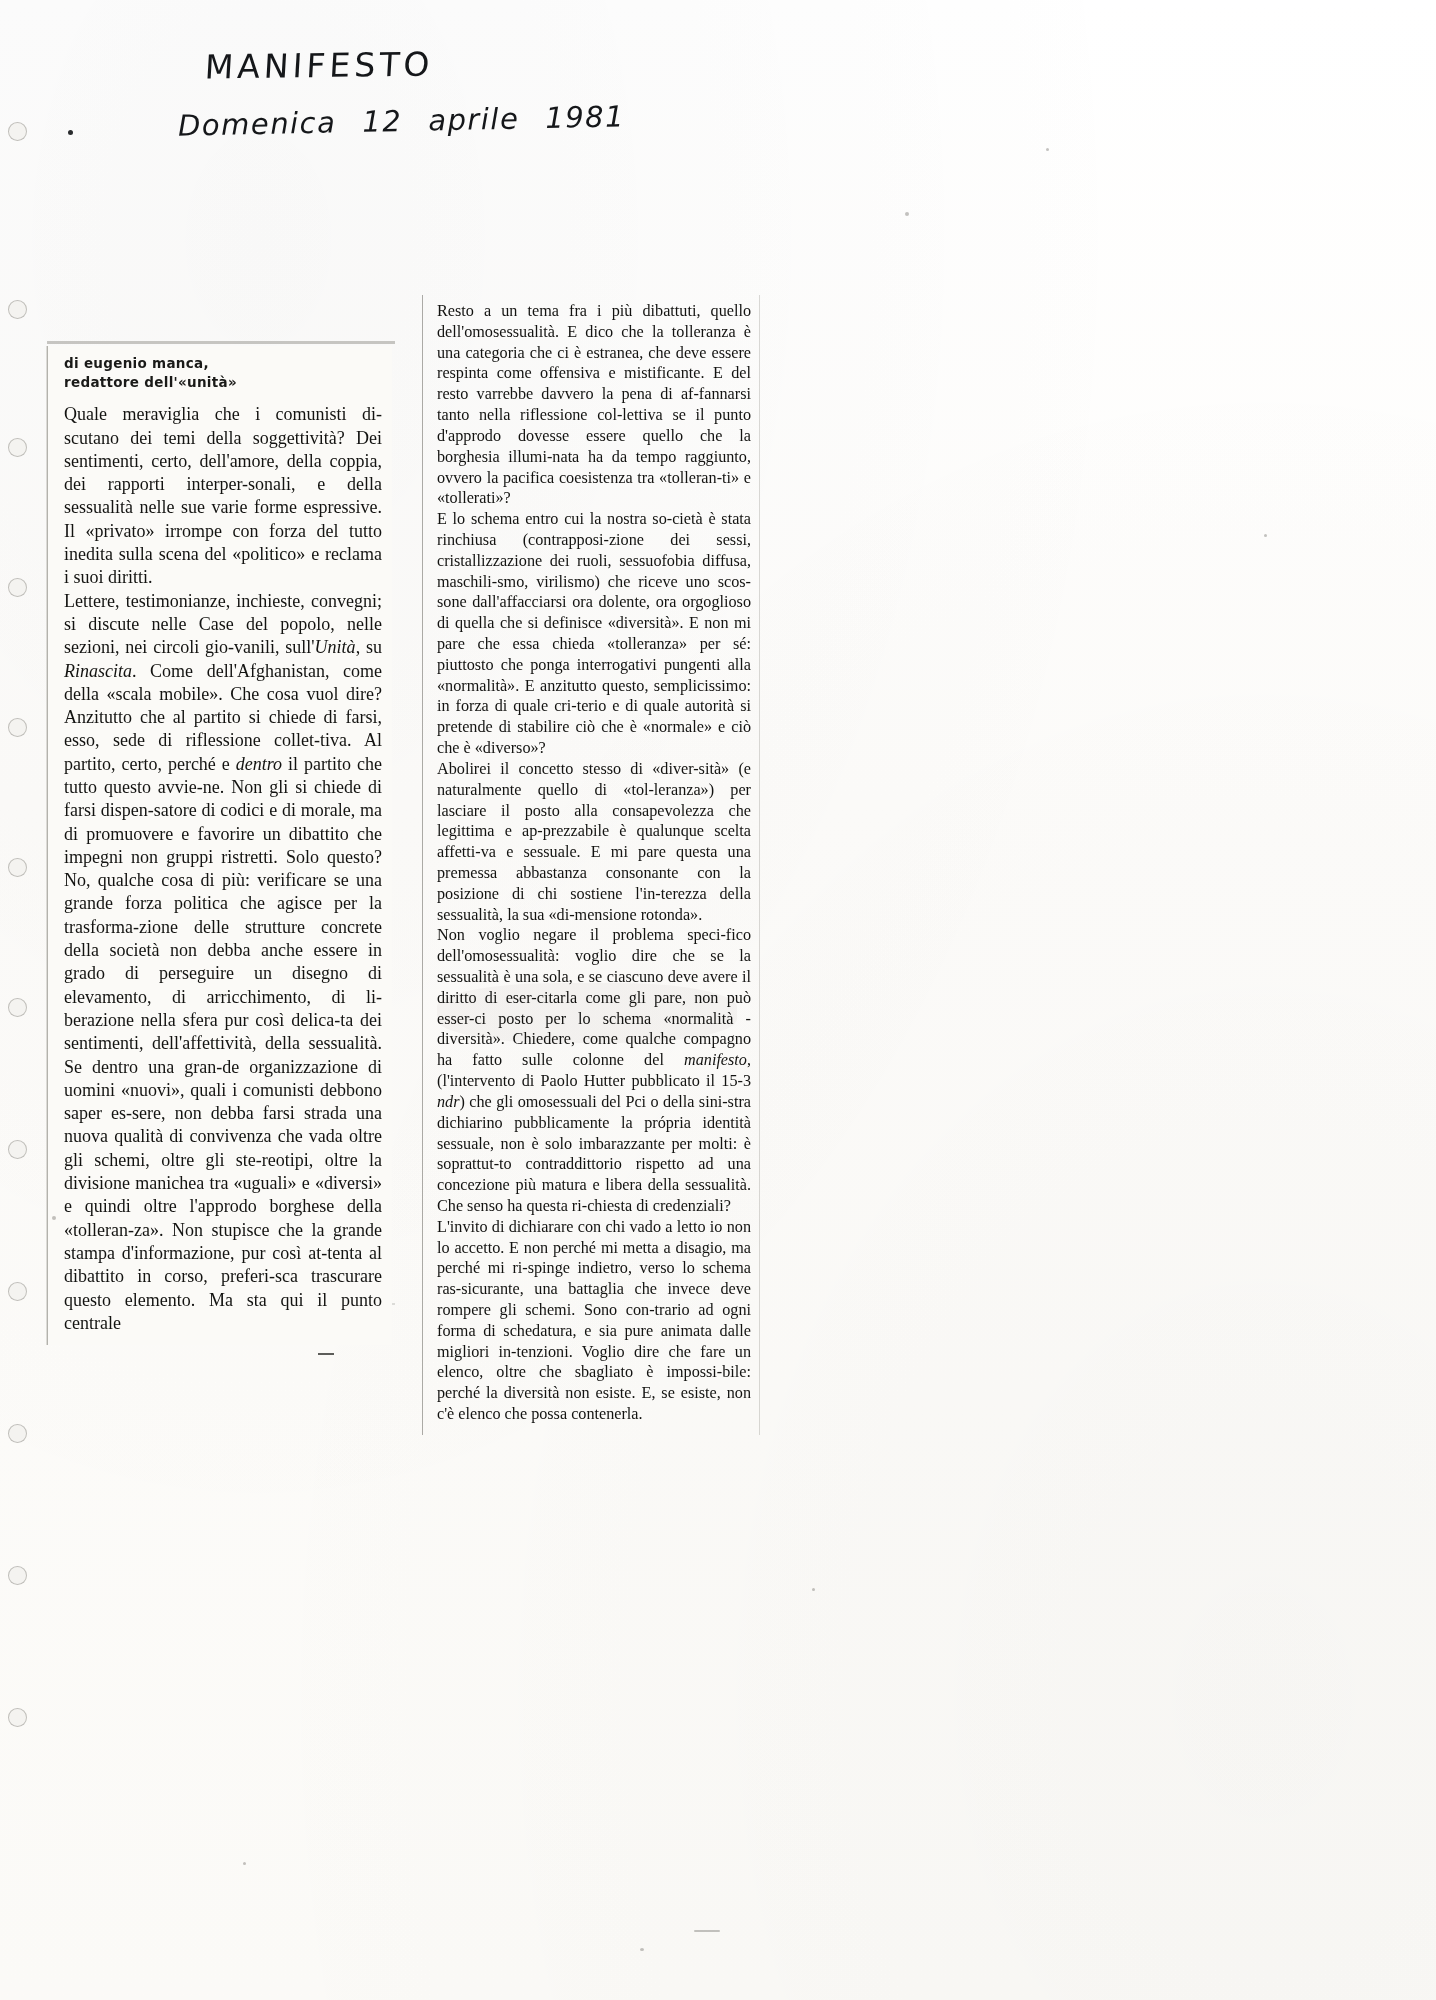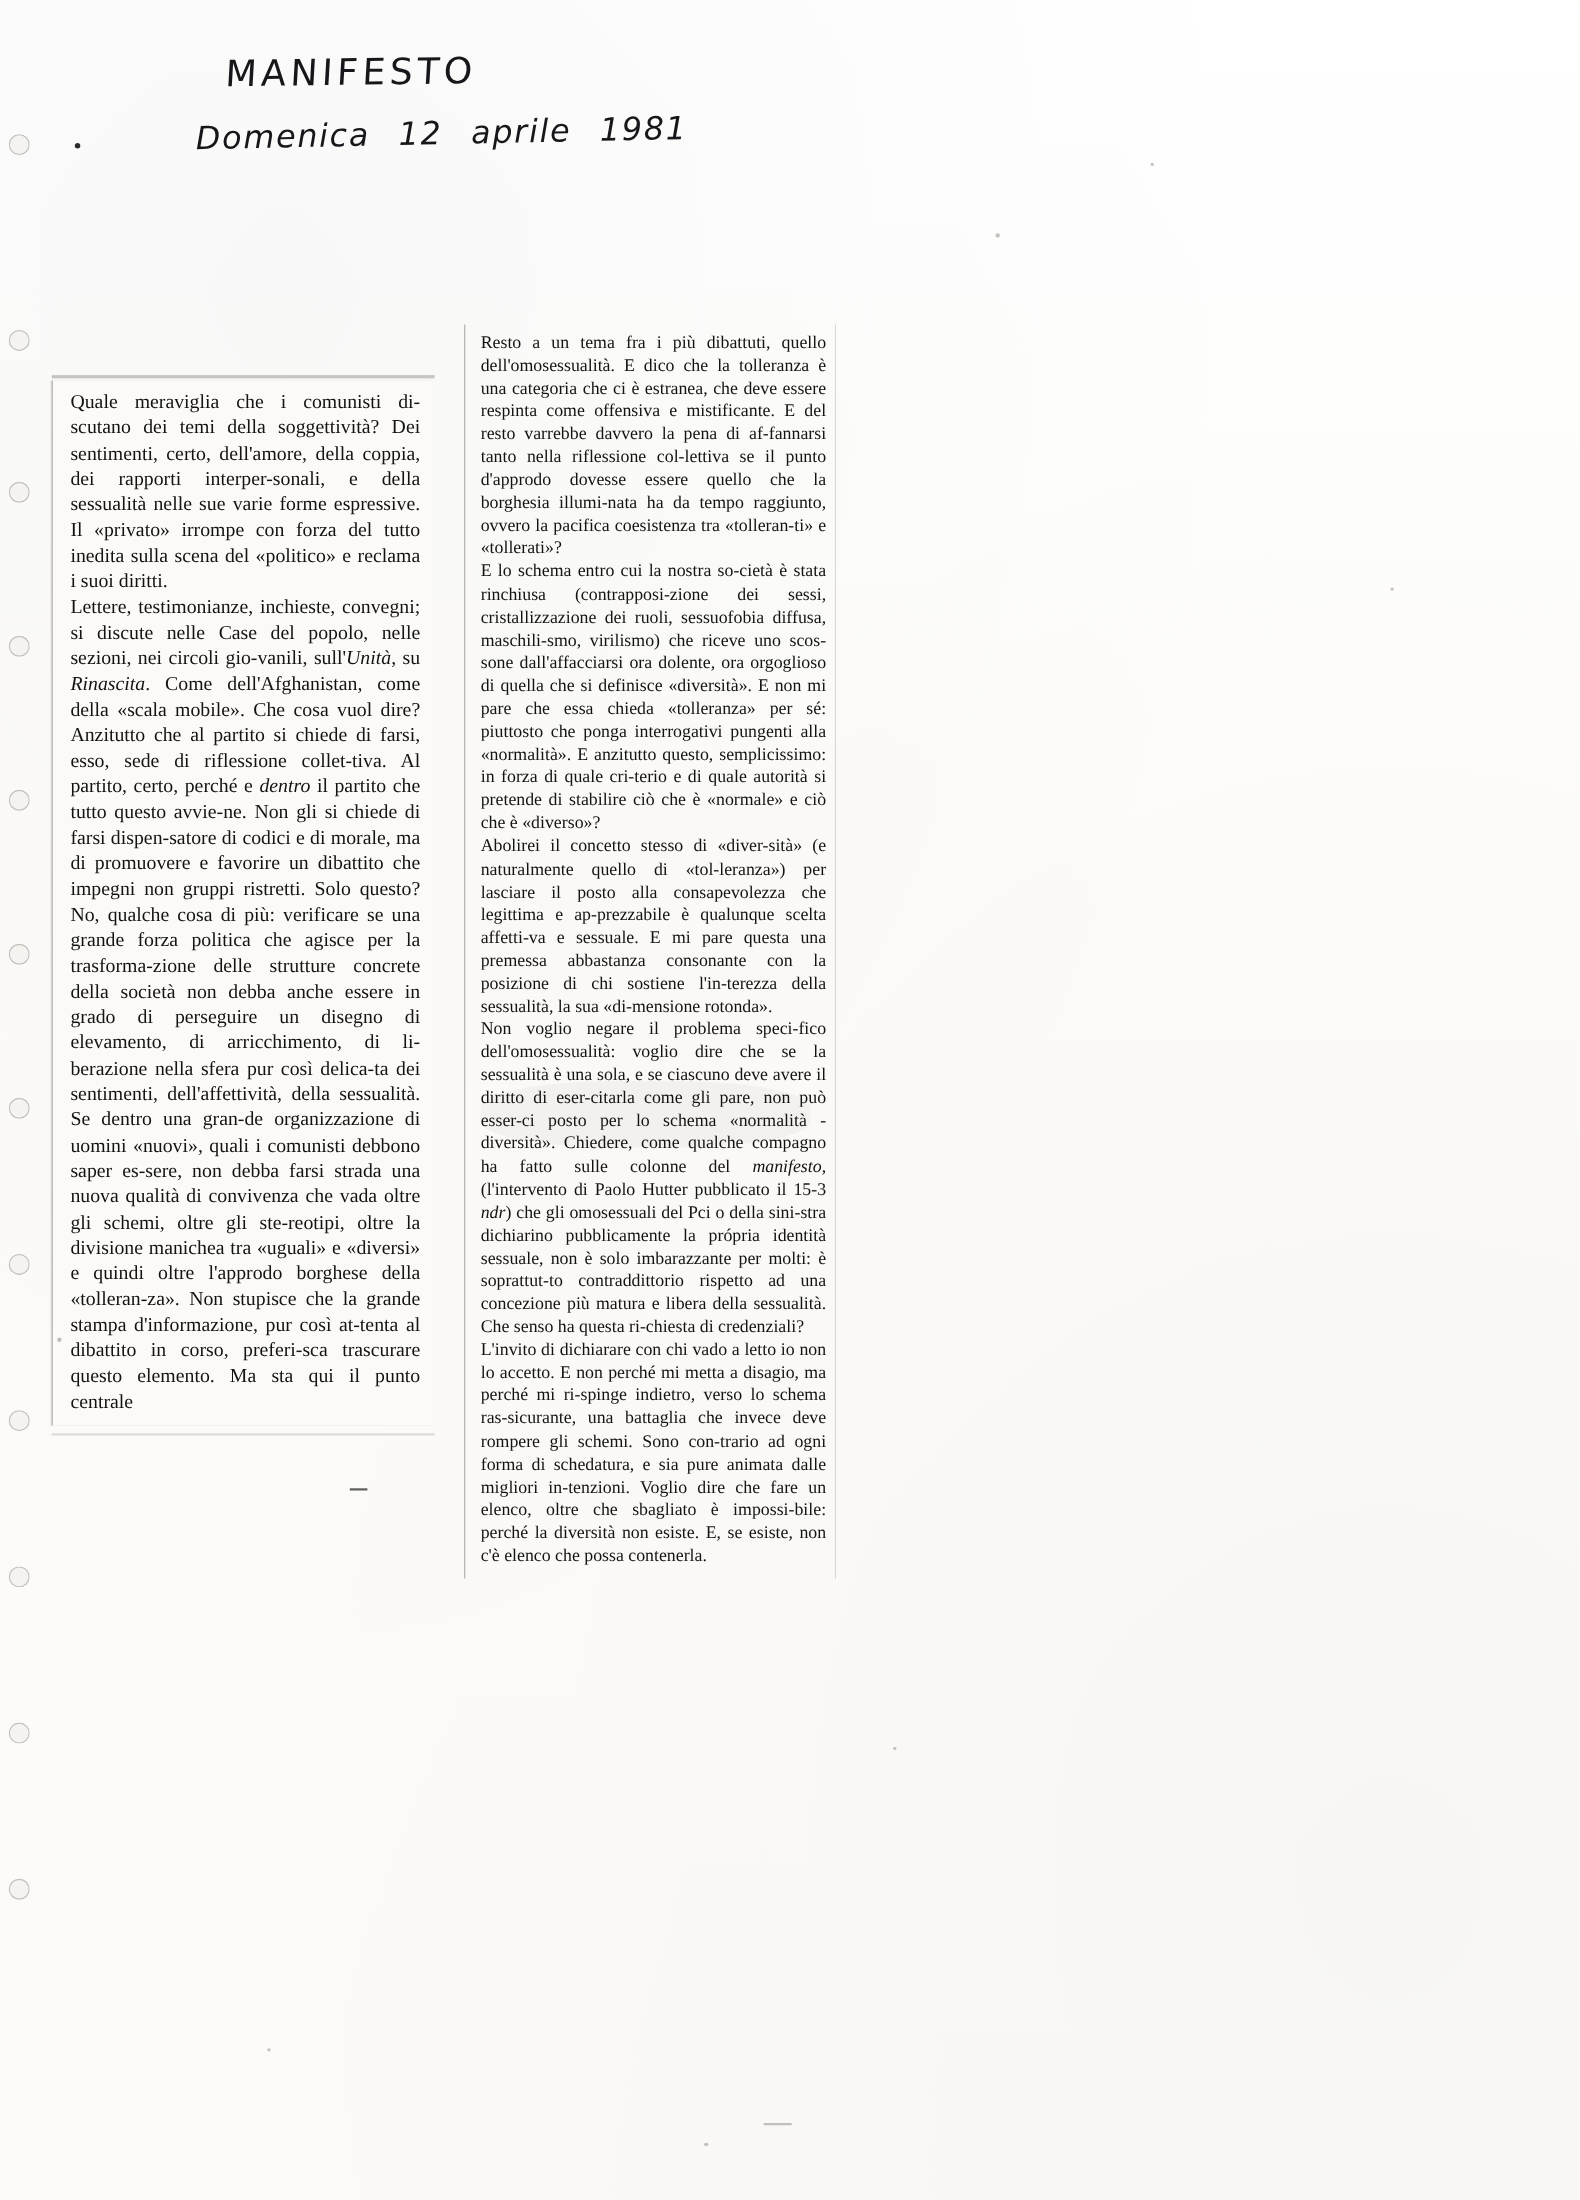--- a/index.html
+++ b/index.html
@@ -203,20 +203,24 @@
     <div class="edge-top-left"></div>
     <div class="edge-bottom-left"></div>
 
     <div class="blotch" style="left:10px; top:66px; width:330px; height:30px;"></div>
     <div class="blotch" style="left:20px; top:150px; width:300px; height:26px;"></div>
     <div class="blotch" style="left:390px; top:700px; width:300px; height:60px;"></div>
 
     <div class="col col-left">
 
 
+      <div class="byline">
+        <span>di eugenio manca,</span><br>
+        <span>redattore dell'«unità»</span>
+      </div>
 
       <div class="body">
         <p><span>Quale meraviglia che i comunisti di-scutano dei temi della soggettività? Dei sentimenti, certo, dell'amore, della coppia, dei rapporti interper-sonali, e della sessualità nelle sue varie forme espressive. Il «privato» irrompe con forza del tutto inedita sulla scena del «politico» e reclama i suoi diritti.</span></p>
         <p><span>Lettere, testimonianze, inchieste, convegni; si discute nelle Case del popolo, nelle sezioni, nei circoli gio-vanili, sull'</span><i>Unità</i><span>, su </span><i>Rinascita</i><span>. Come dell'Afghanistan, come della «scala mobile». Che cosa vuol dire? Anzitutto che al partito si chiede di farsi, esso, sede di riflessione collet-tiva. Al partito, certo, perché e </span><i>dentro</i><span> il partito che tutto questo avvie-ne. Non gli si chiede di farsi dispen-satore di codici e di morale, ma di promuovere e favorire un dibattito che impegni non gruppi ristretti. Solo questo? No, qualche cosa di più: verificare se una grande forza politica che agisce per la trasforma-zione delle strutture concrete della società non debba anche essere in grado di perseguire un disegno di elevamento, di arricchimento, di li-berazione nella sfera pur così delica-ta dei sentimenti, dell'affettività, della sessualità. Se dentro una gran-de organizzazione di uomini «nuovi», quali i comunisti debbono saper es-sere, non debba farsi strada una nuova qualità di convivenza che vada oltre gli schemi, oltre gli ste-reotipi, oltre la divisione manichea tra «uguali» e «diversi» e quindi oltre l'approdo borghese della «tolleran-za». Non stupisce che la grande stampa d'informazione, pur così at-tenta al dibattito in corso, preferi-sca trascurare questo elemento. Ma sta qui il punto centrale</span></p>
       </div>
       <div class="tick" style="left:270px; top:1007px; width:16px; height:2px;"></div>
     </div>
 
     <div class="col col-right">
       <div class="body">

